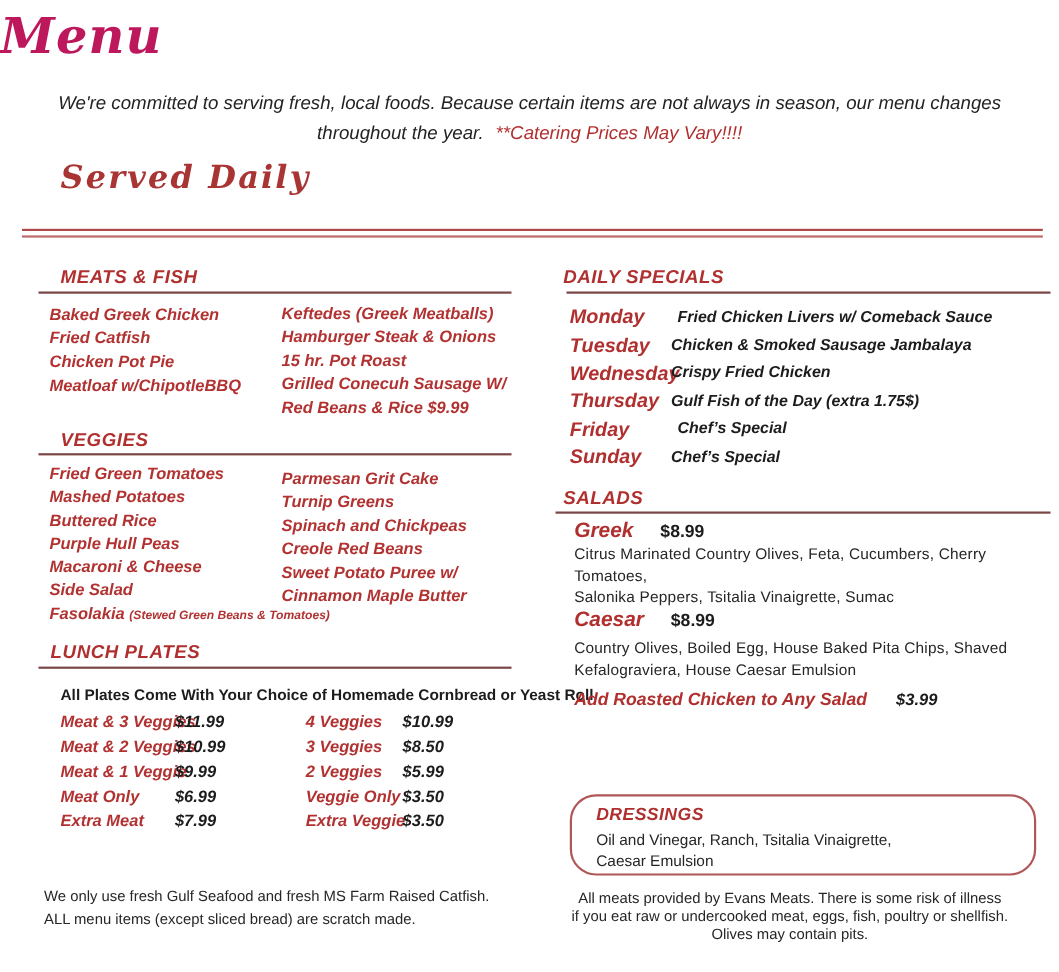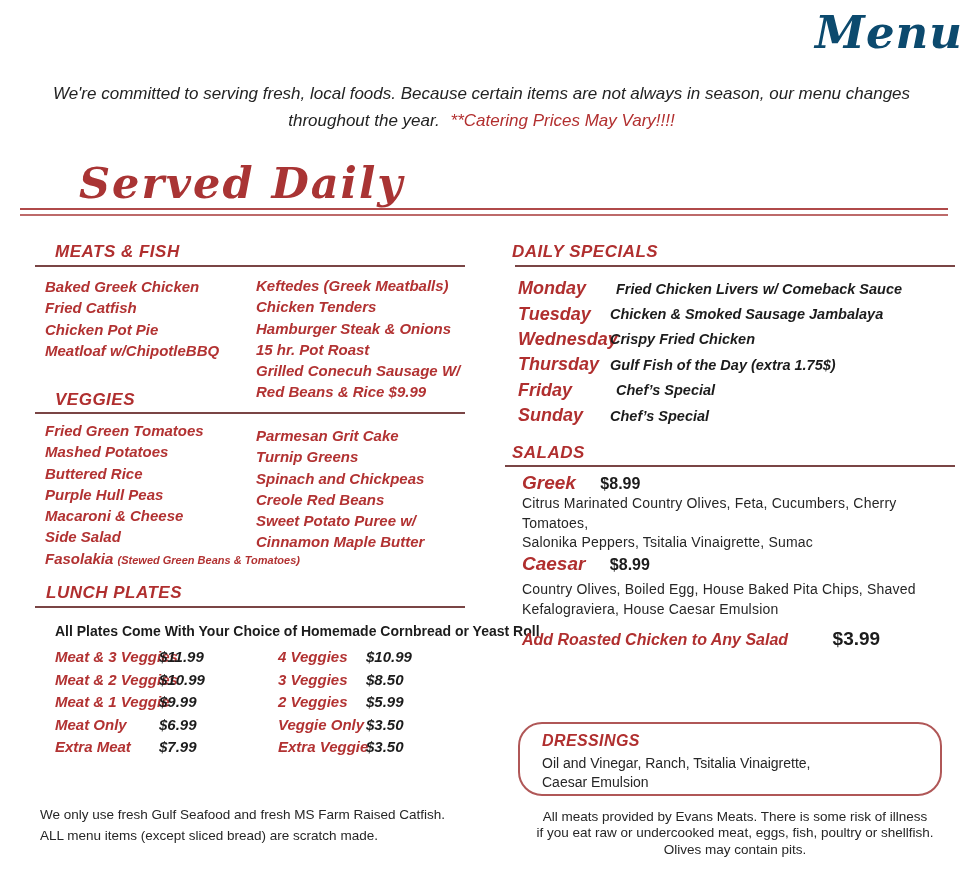--- a/index.html
+++ b/index.html
@@ -6,33 +6,32 @@
   .page{
     position:relative;
     width:963px;height:884px;
     background:#ffffff;
     font-family:"Liberation Sans",sans-serif;
     overflow:hidden;
   }
   
   .menu-title{
     position:absolute;top:6px;left:0;width:100%;
-    text-align:right;
+    text-align:left;
     font-family:"DejaVu Serif",serif;
     font-style:italic;font-weight:bold;
-    font-size:45px;color:#0c4a6e;
+    font-size:45px;color:#be185d;
     letter-spacing:1px;
   }
   .served-daily{
-    position:absolute;top:158px;left:55px;
+    position:absolute;top:144px;left:55px;
     font-family:"DejaVu Serif",serif;
     font-style:italic;font-weight:bold;
-    font-size:43px;color:#a93434;
+    font-size:29px;color:#a93434;
     letter-spacing:2px;
-    margin-left:24px;
   }
   .double-line{
     position:absolute;top:208px;left:20px;width:928px;height:4px;
     border-top:2px solid #b04a4a;border-bottom:2px solid #bd6a6a;
   }
   
   .intro{
     position:absolute;top:80px;left:10px;width:943px;
     text-align:center;
     font-style:italic;font-size:17px;line-height:27px;
@@ -91,39 +90,39 @@
     margin-left:20px;
   }
   .salad-desc{
     font-size:14px;line-height:19.5px;color:#262626;letter-spacing:.2px;
   }
   .salad-block{position:absolute;left:522px;width:430px;}
   .addon-row{
     position:absolute;top:628px;left:522px;white-space:nowrap;
   }
   .addon-name{font-style:italic;font-weight:bold;font-size:16px;color:#b02f2f;}
-  .addon-price{font-weight:bold;font-size:19px;color:#1c1c1c;margin-left:40px;}
+  .addon-price{font-style:italic;font-weight:bold;font-size:15px;color:#1c1c1c;margin-left:22px;}
   
   .dressings-box{
     position:absolute;top:722px;left:518px;width:424px;height:74px;
     border:2px solid #b05757;border-radius:24px;
     padding:8px 0 0 22px;box-sizing:border-box;
   }
   .dressings-head{
     font-style:italic;font-weight:bold;font-size:16px;color:#b02f2f;
     letter-spacing:.4px;margin-bottom:4px;
   }
   .dressings-line{font-size:14px;line-height:19px;color:#262626;}
   
   .footer-left{
     position:absolute;top:805px;left:40px;width:425px;
     font-size:13.5px;line-height:20.5px;color:#262626;
   }
   .footer-right{
-    position:absolute;top:809px;left:515px;width:440px;
+    position:absolute;top:809px;left:498px;width:440px;
     text-align:center;font-size:13.5px;line-height:16.3px;color:#262626;
   }
 </style>
 </head>
 <body>
 
 <div class="page">
 
   <div class="menu-title">Menu</div>
 
@@ -138,21 +137,20 @@
   <div class="sec-head" style="top:242px;left:55px;">MEATS &amp; FISH</div>
   <div class="rule" style="top:265px;left:35px;width:430px;"></div>
   <div class="red-list" style="top:276px;left:45px;width:200px;">
     <div>Baked Greek Chicken</div>
     <div>Fried Catfish</div>
     <div>Chicken Pot Pie</div>
     <div>Meatloaf w/ChipotleBBQ</div>
   </div>
   <div class="red-list" style="top:275px;left:256px;width:215px;">
     <div>Keftedes (Greek Meatballs)</div>
-    <div>Chicken Tenders</div>
     <div>Hamburger Steak &amp; Onions</div>
     <div>15 hr. Pot Roast</div>
     <div>Grilled Conecuh Sausage W/</div>
     <div>Red Beans &amp; Rice $9.99</div>
   </div>
 
   <div class="sec-head" style="top:390px;left:55px;">VEGGIES</div>
   <div class="rule" style="top:412px;left:35px;width:430px;"></div>
   <div class="red-list" style="top:420px;left:45px;width:205px;">
     <div>Fried Green Tomatoes</div>

